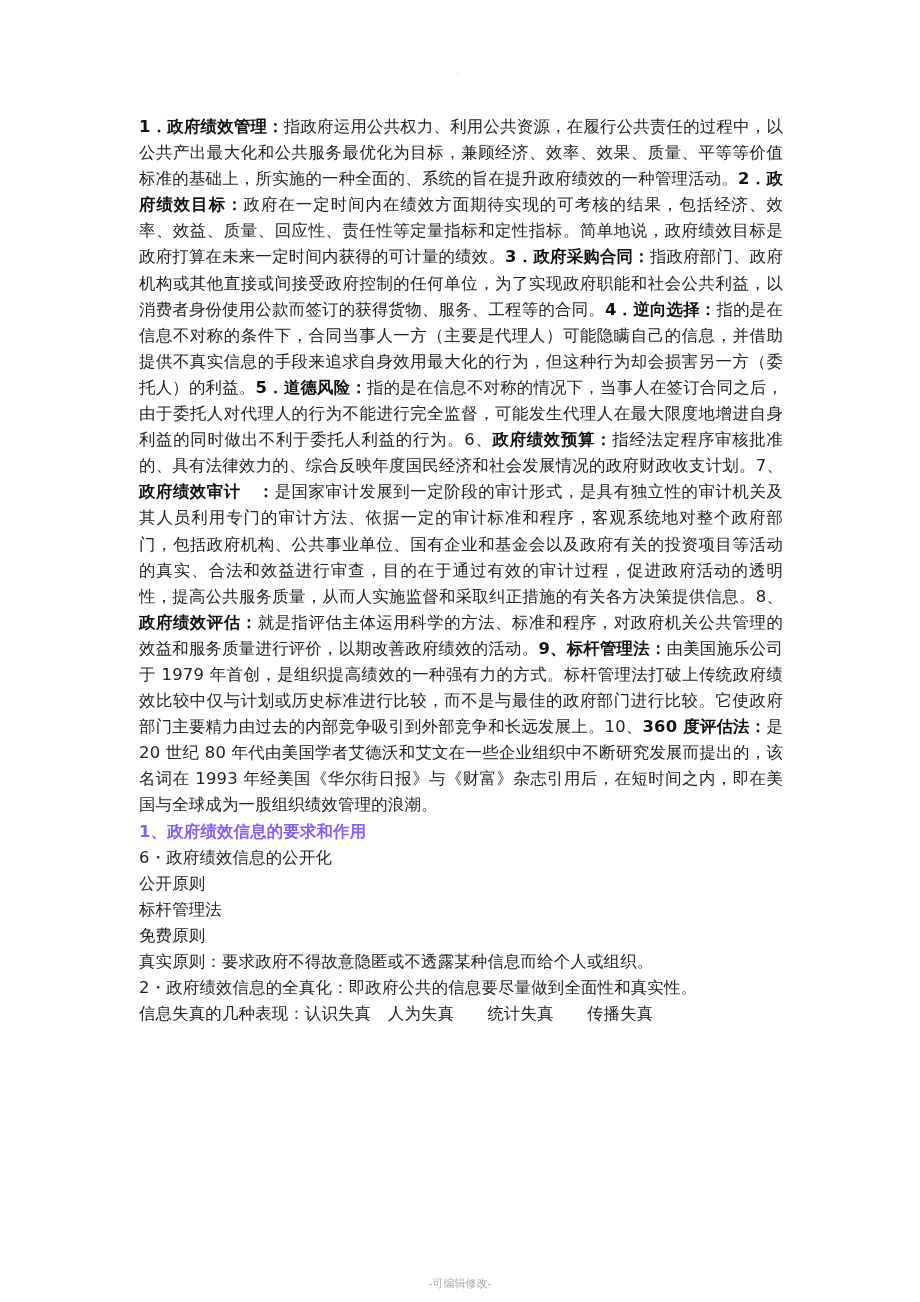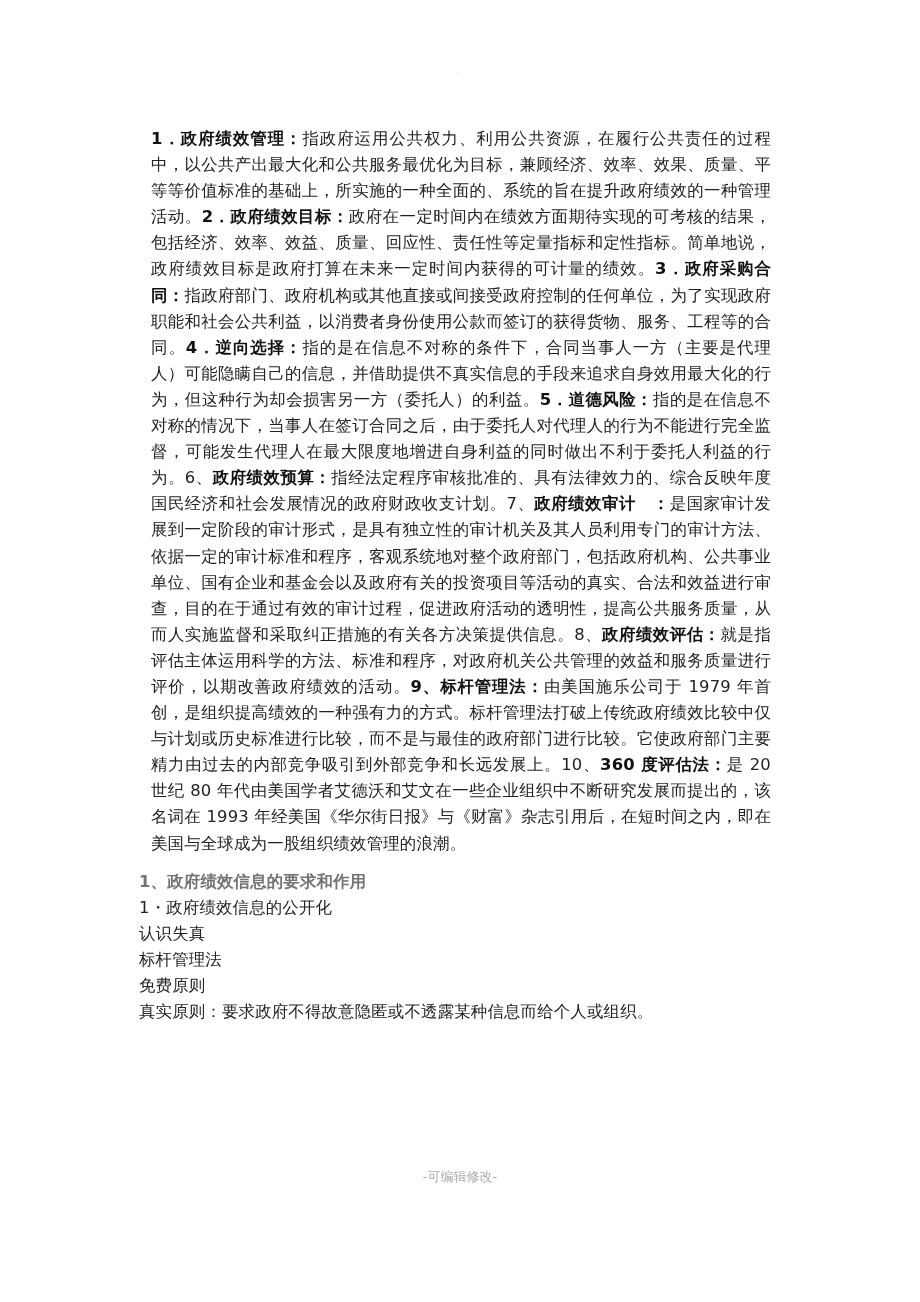--- a/index.html
+++ b/index.html
@@ -1,37 +1,39 @@
 <!DOCTYPE html>
 <html><head>
 <meta charset="utf-8">
 <style>
   html, body { margin:0; padding:0; background:#ffffff; }
   body { width:920px; height:1302px; position:relative; overflow:hidden;
          font-family:"DejaVu Sans", "Liberation Sans", sans-serif; color:#222; }
   .page { position:absolute; left:139px; top:114px; width:644px; }
-  .para { font-size:16.4px; line-height:26.1px; text-align:justify; margin:12px; letter-spacing:0.2px; }
+  .para { font-size:16.4px; line-height:26.1px; text-align:justify; margin:0; letter-spacing:0.2px; }
   .para b { font-weight:bold; color:#111; }
   .line { font-size:16.4px; line-height:26.1px; margin:0; white-space:pre; letter-spacing:0.2px; }
-  .heading { font-weight:bold; color:#737373; }
-  .footer { position:absolute; top:1168px; left:0; width:920px; text-align:center;
-            font-size:13px; color:#aaa; }
+  .heading { font-weight:bold; color:#8b5cf6; }
+  .footer { position:absolute; top:1276px; left:0; width:920px; text-align:center;
+            font-size:11px; color:#aaa; }
   .dot { position:absolute; left:457px; top:73px; width:3px; height:1px; background:#e6e6e6; }
 </style>
 </head>
 <body>
 
 <div class="dot"></div>
 
 <div class="page">
   <p class="para">
     <span><b>1．</b><b>政府绩效管理：</b><span>指政府运用公共权力、利用公共资源，在履行公共责任的过程中，以公共产出最大化和公共服务最优化为目标，兼顾经济、效率、效果、质量、平等等价值标准的基础上，所实施的一种全面的、系统的旨在提升政府绩效的一种管理活动。</span></span><span><b>2．</b><b>政府绩效目标：</b><span>政府在一定时间内在绩效方面期待实现的可考核的结果，包括经济、效率、效益、质量、回应性、责任性等定量指标和定性指标。简单地说，政府绩效目标是政府打算在未来一定时间内获得的可计量的绩效。</span></span><span><b>3．</b><b>政府采购合同：</b><span>指政府部门、政府机构或其他直接或间接受政府控制的任何单位，为了实现政府职能和社会公共利益，以消费者身份使用公款而签订的获得货物、服务、工程等的合同。</span></span><span><b>4．</b><b>逆向选择：</b><span>指的是在信息不对称的条件下，合同当事人一方（主要是代理人）可能隐瞒自己的信息，并借助提供不真实信息的手段来追求自身效用最大化的行为，但这种行为却会损害另一方（委托人）的利益。</span></span><span><b>5．</b><b>道德风险：</b><span>指的是在信息不对称的情况下，当事人在签订合同之后，由于委托人对代理人的行为不能进行完全监督，可能发生代理人在最大限度地增进自身利益的同时做出不利于委托人利益的行为。</span></span><span><span>6、</span><b>政府绩效预算：</b><span>指经法定程序审核批准的、具有法律效力的、综合反映年度国民经济和社会发展情况的政府财政收支计划。</span></span><span><span>7、</span><b>政府绩效审计　：</b><span>是国家审计发展到一定阶段的审计形式，是具有独立性的审计机关及其人员利用专门的审计方法、依据一定的审计标准和程序，客观系统地对整个政府部门，包括政府机构、公共事业单位、国有企业和基金会以及政府有关的投资项目等活动的真实、合法和效益进行审查，目的在于通过有效的审计过程，促进政府活动的透明性，提高公共服务质量，从而人实施监督和采取纠正措施的有关各方决策提供信息。</span></span><span><span>8、</span><b>政府绩效评估：</b><span>就是指评估主体运用科学的方法、标准和程序，对政府机关公共管理的效益和服务质量进行评价，以期改善政府绩效的活动。</span></span><span><b>9、</b><b>标杆管理法：</b><span>由美国施乐公司于 1979 年首创，是组织提高绩效的一种强有力的方式。标杆管理法打破上传统政府绩效比较中仅与计划或历史标准进行比较，而不是与最佳的政府部门进行比较。它使政府部门主要精力由过去的内部竞争吸引到外部竞争和长远发展上。</span></span><span><span>10、</span><b>360 度评估法：</b><span>是 20 世纪 80 年代由美国学者艾德沃和艾文在一些企业组织中不断研究发展而提出的，该名词在 1993 年经美国《华尔街日报》与《财富》杂志引用后，在短时间之内，即在美国与全球成为一股组织绩效管理的浪潮。</span></span>
   </p>
 
   <p class="line heading">1、政府绩效信息的要求和作用</p>
-  <p class="line">1・政府绩效信息的公开化</p>
-  <p class="line">认识失真</p>
+  <p class="line">6・政府绩效信息的公开化</p>
+  <p class="line">公开原则</p>
   <p class="line">标杆管理法</p>
   <p class="line">免费原则</p>
   <p class="line">真实原则：要求政府不得故意隐匿或不透露某种信息而给个人或组织。</p>
+  <p class="line">2・政府绩效信息的全真化：即政府公共的信息要尽量做到全面性和真实性。</p>
+  <p class="line">信息失真的几种表现：认识失真　人为失真　　统计失真　　传播失真</p>
 </div>
 
 <div class="footer">-可编辑修改-</div>
 
 </body></html>

